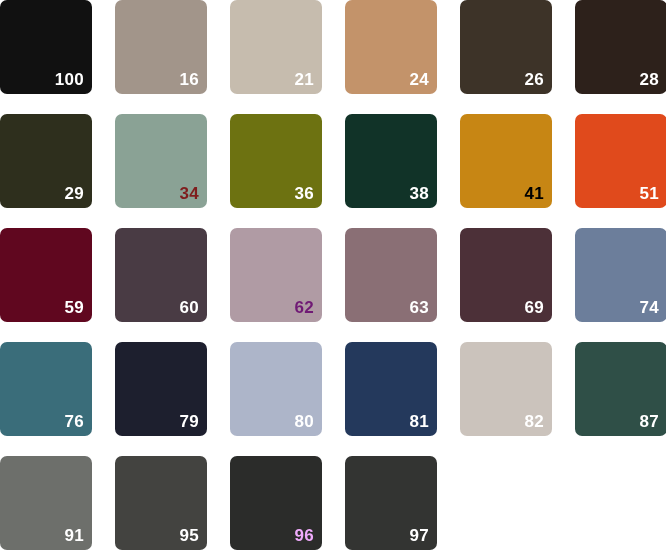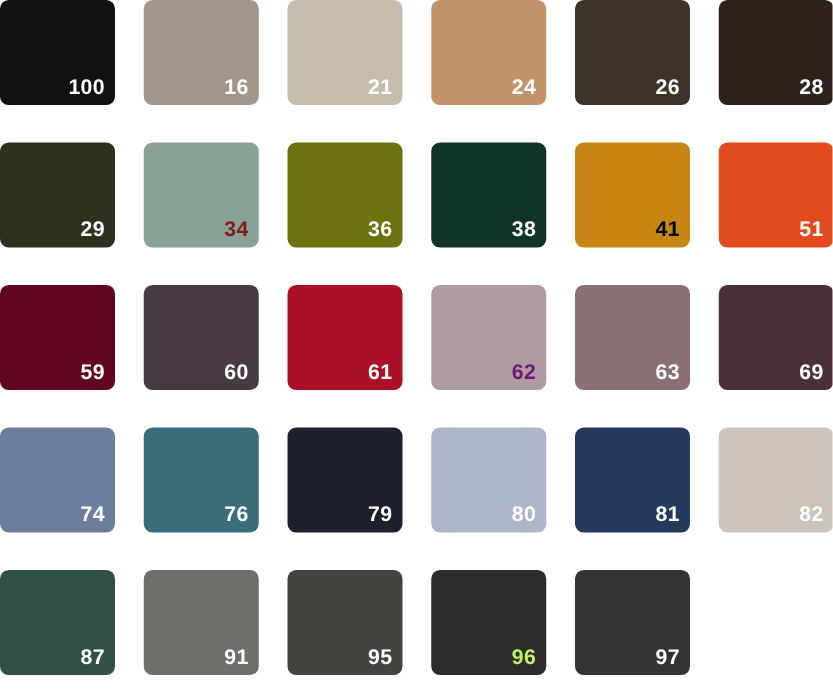--- a/index.html
+++ b/index.html
@@ -20,21 +20,21 @@
     column-gap: 23px;
     row-gap: 20px;
     padding: 0;
     margin: 0;
     width: 666px;
     box-sizing: border-box;
   }
   .swatch {
     position: relative;
     width: 92px;
-    height: 84px;
+    height: 94px;
     border-radius: 7px;
     box-sizing: border-box;
     overflow: hidden;
   }
   .swatch-label {
     position: absolute;
     right: 8px;
     bottom: 6px;
     color: #ffffff;
     font-family: "Liberation Sans", sans-serif;
@@ -84,23 +84,20 @@
     </div>
     <div class="swatch" style="background: rgb(224, 74, 28);">
       <span class="swatch-label" style="color: rgb(255, 255, 255);">51</span>
     </div>
     <div class="swatch" style="background: rgb(96, 7, 31);">
       <span class="swatch-label" style="color: rgb(255, 255, 255);">59</span>
     </div>
     <div class="swatch" style="background: rgb(73, 59, 68);">
       <span class="swatch-label" style="color: rgb(255, 255, 255);">60</span>
     </div>
-    <div class="swatch" style="background: rgb(171, 16, 41);">
-      <span class="swatch-label" style="color: rgb(255, 255, 255);">61</span>
-    </div>
     <div class="swatch" style="background: rgb(176, 155, 164);">
       <span class="swatch-label" style="color: #701a75;">62</span>
     </div>
     <div class="swatch" style="background: rgb(138, 111, 117);">
       <span class="swatch-label" style="color: rgb(255, 255, 255);">63</span>
     </div>
     <div class="swatch" style="background: rgb(76, 48, 56);">
       <span class="swatch-label" style="color: rgb(255, 255, 255);">69</span>
     </div>
     <div class="swatch" style="background: rgb(108, 126, 155);">
@@ -124,18 +121,18 @@
     <div class="swatch" style="background: rgb(47, 79, 71);">
       <span class="swatch-label" style="color: rgb(255, 255, 255);">87</span>
     </div>
     <div class="swatch" style="background: rgb(109, 111, 107);">
       <span class="swatch-label" style="color: rgb(255, 255, 255);">91</span>
     </div>
     <div class="swatch" style="background: rgb(67, 67, 64);">
       <span class="swatch-label" style="color: rgb(255, 255, 255);">95</span>
     </div>
     <div class="swatch" style="background: rgb(43, 44, 42);">
-      <span class="swatch-label" style="color: #bef264;">96</span>
+      <span class="swatch-label" style="color: #f0abfc;">96</span>
     </div>
     <div class="swatch" style="background: rgb(51, 52, 50);">
       <span class="swatch-label" style="color: rgb(255, 255, 255);">97</span>
     </div>
   </div>
 
 </body></html>

